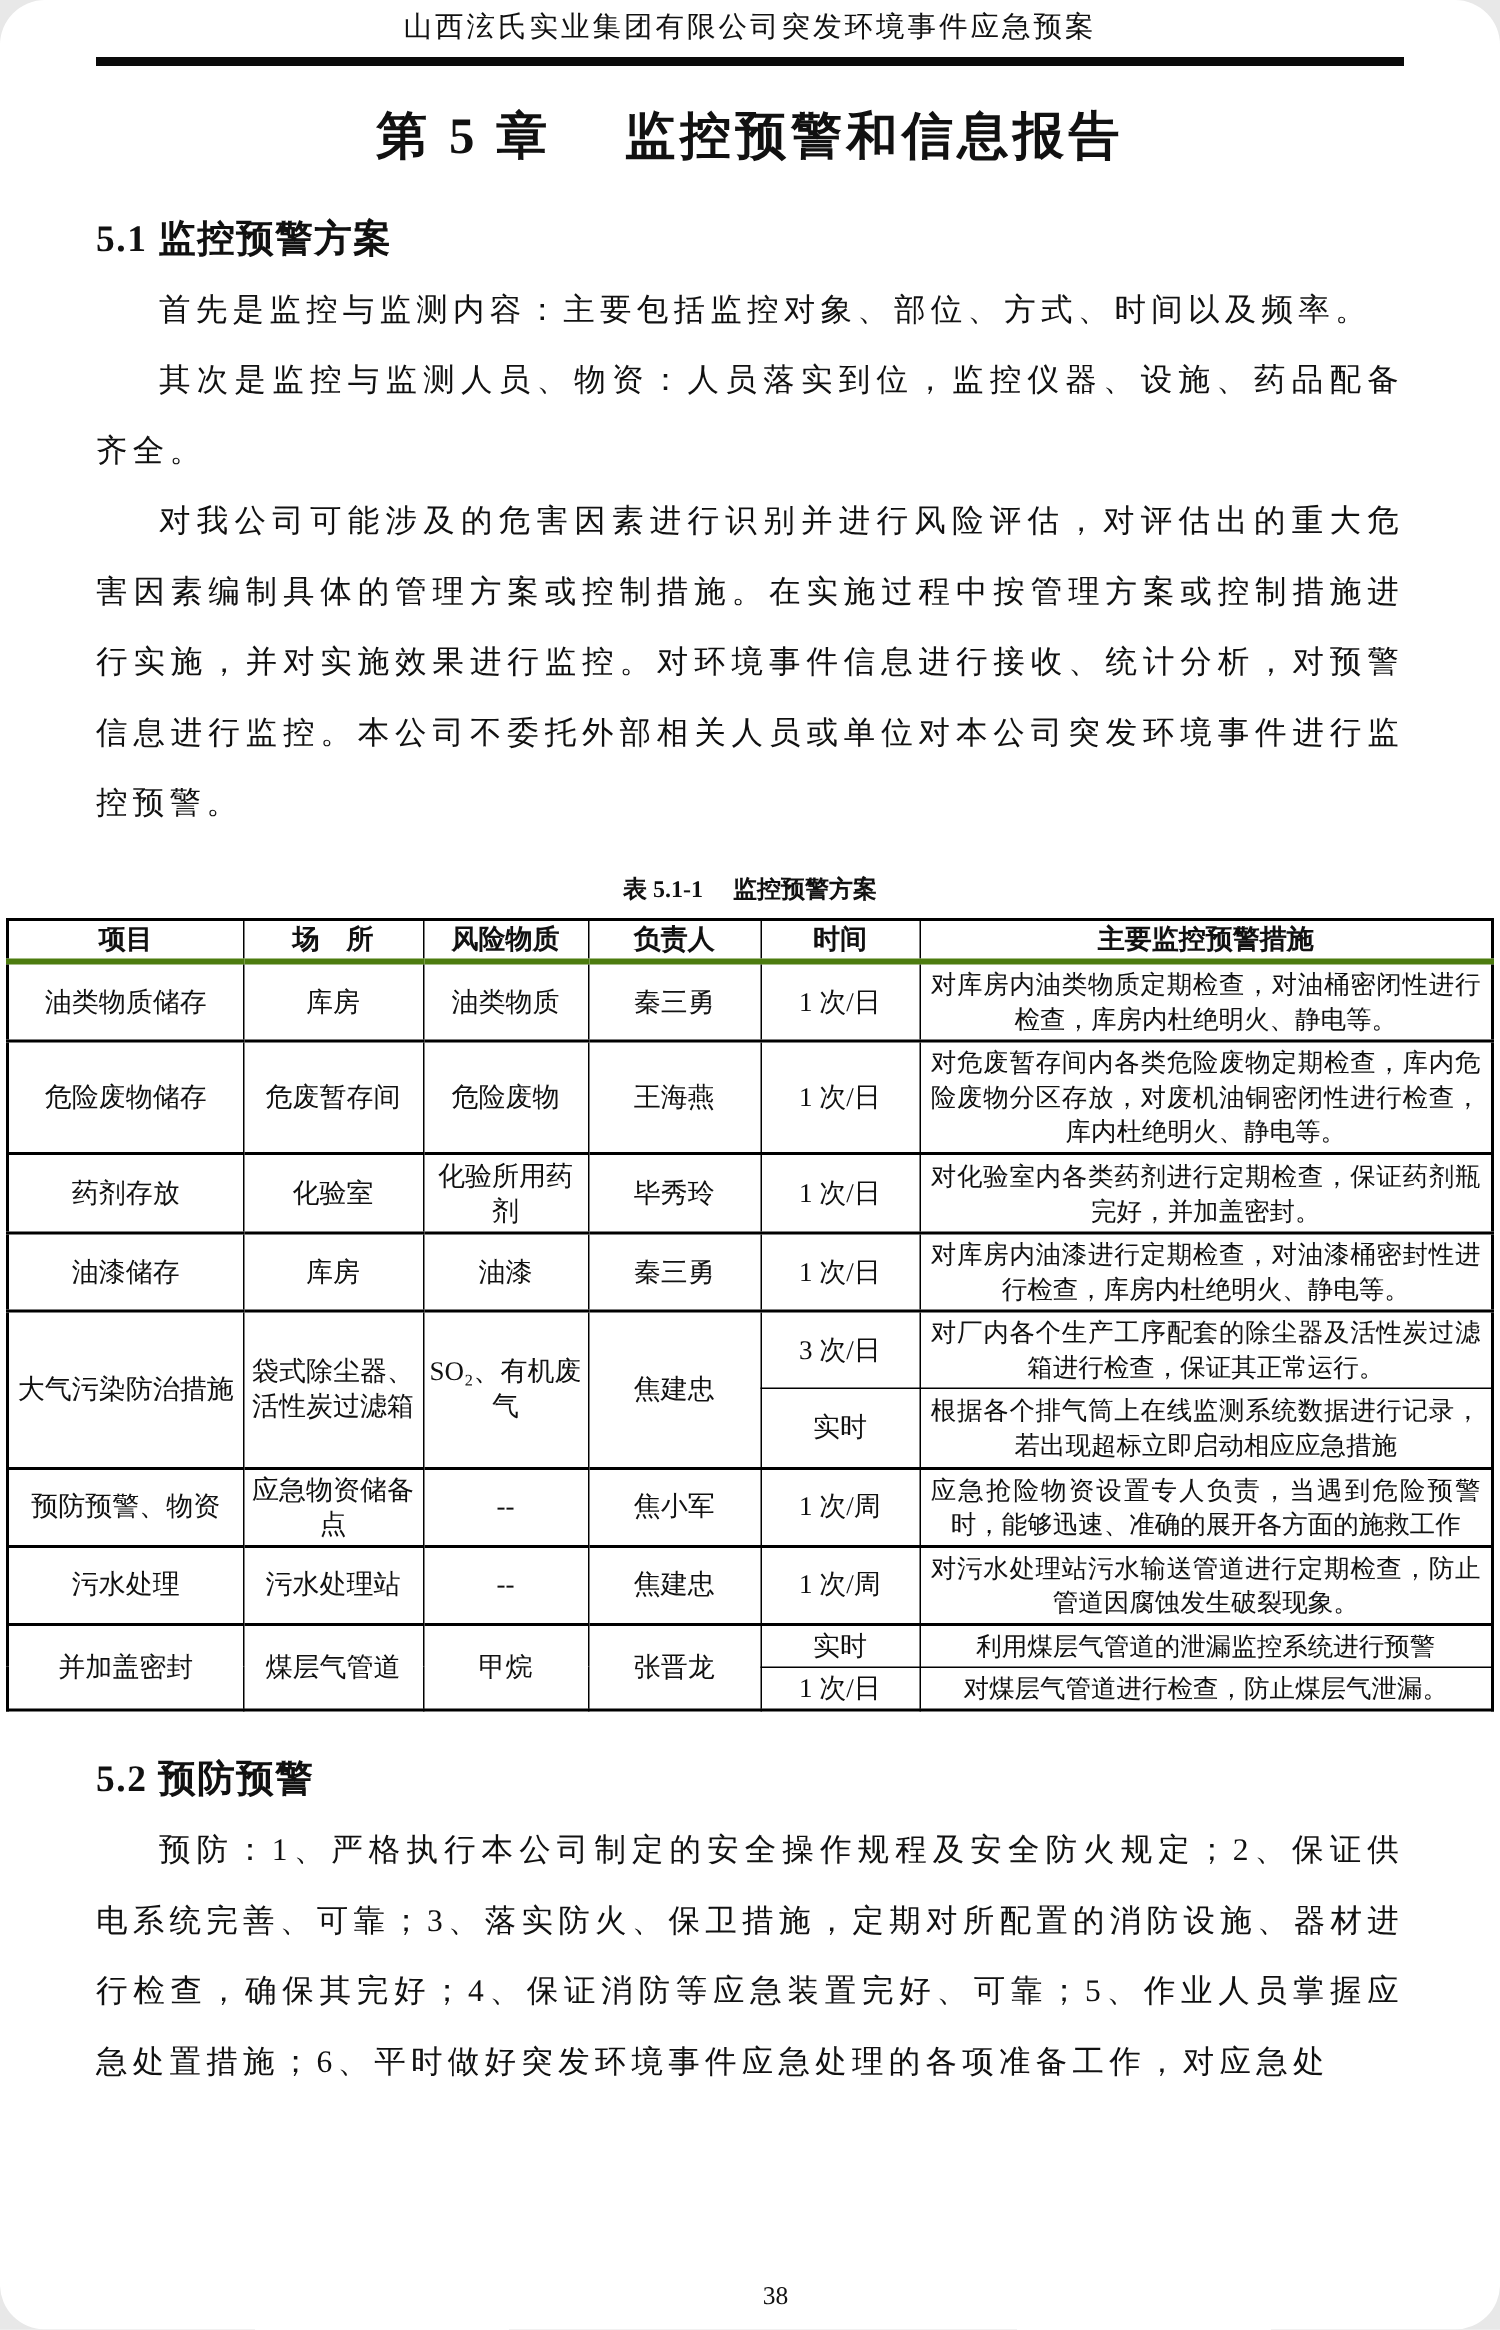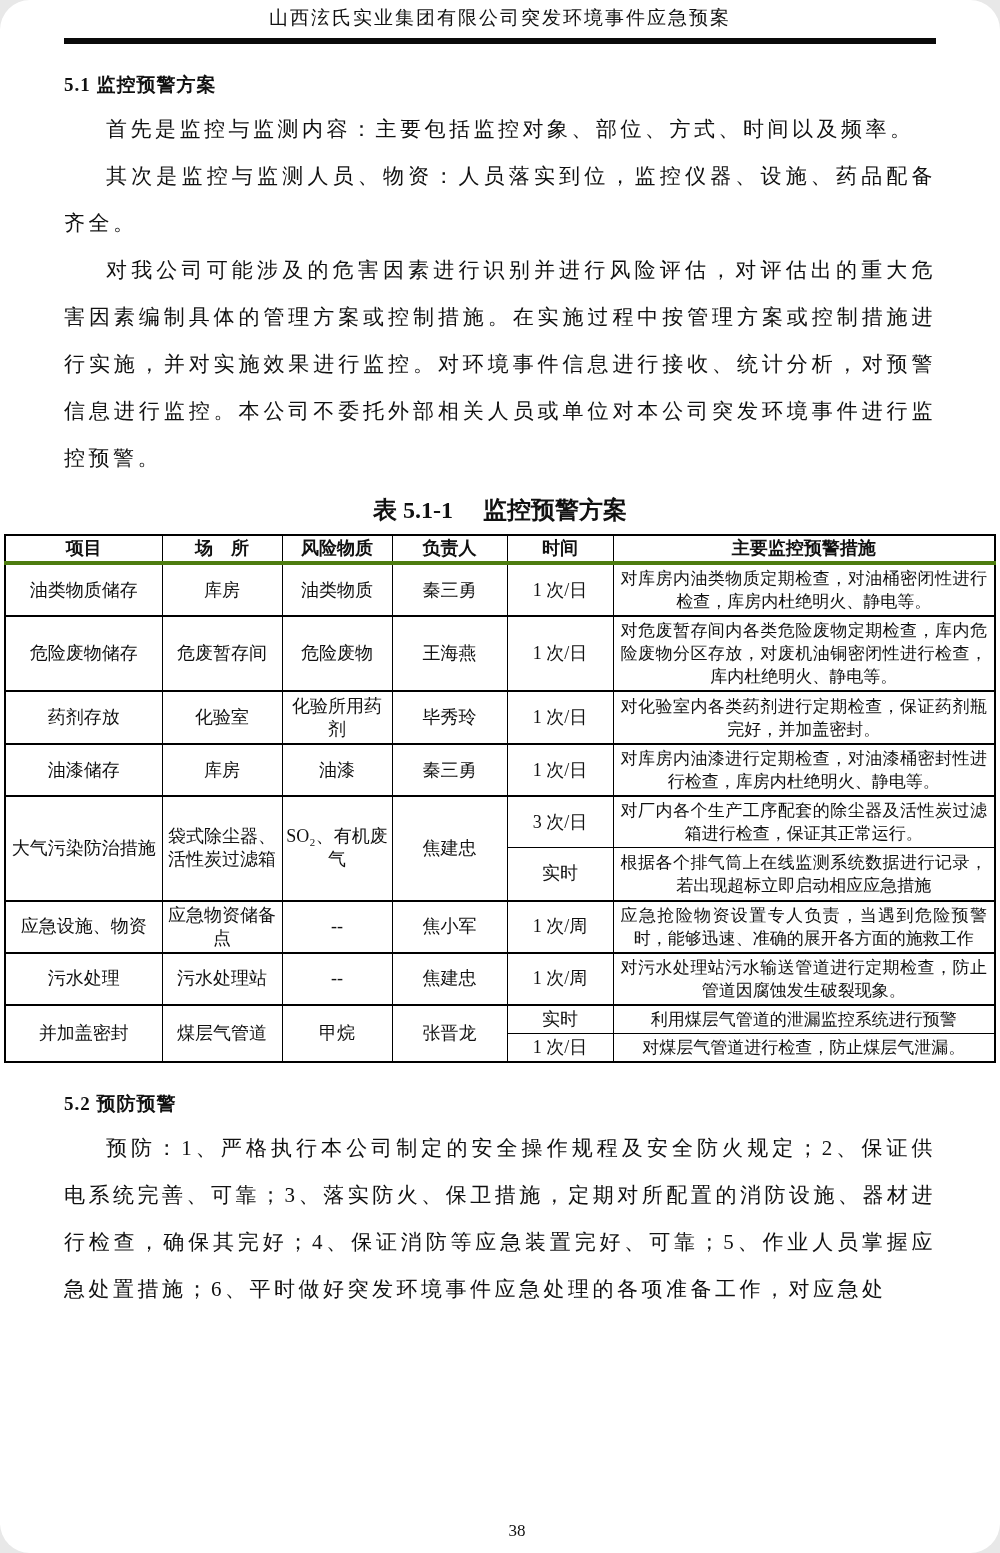--- a/index.html
+++ b/index.html
@@ -27,36 +27,36 @@
   }
   .chapter-title {
     margin-top: 24px;
     text-align: center;
     font-size: 34px;
     font-weight: bold;
     letter-spacing: 3px;
   }
   .section-heading {
     margin: 28px 64px 0 64px;
-    font-size: 19px;
+    font-size: 25px;
     font-weight: bold;
     letter-spacing: 1px;
   }
   .body-text {
     margin: 8px 64px 0 64px;
     font-size: 21px;
     line-height: 47px;
     letter-spacing: 3.5px;
     text-align: justify;
   }
   .body-text p { text-indent: 2em; }
   .table-caption {
-    margin-top: 12px;
-    text-align: center;
-    font-size: 24px;
+    margin-top: 24px;
+    text-align: center;
+    font-size: 16px;
     font-weight: bold;
   }
   table.monitor-table {
     margin: 8px auto 0 auto;
     width: 990px;
     border-collapse: collapse;
     table-layout: fixed;
     border: 2px solid #000;
     font-size: 18px;
   }
@@ -98,20 +98,21 @@
 <body>
 
 <div class="page">
 
   <div class="doc-header">
     <span>山西泫氏实业集团有限公司突发环境事件应急预案</span>
   </div>
 
   <div class="double-rule"></div>
 
+  <h1 class="chapter-title">第 5 章　 监控预警和信息报告</h1>
 
   <h2 class="section-heading">5.1 监控预警方案</h2>
 
   <div class="body-text">
     <p>首先是监控与监测内容：主要包括监控对象、部位、方式、时间以及频率。</p>
     <p>其次是监控与监测人员、物资：人员落实到位，监控仪器、设施、药品配备齐全。</p>
     <p>对我公司可能涉及的危害因素进行识别并进行风险评估，对评估出的重大危害因素编制具体的管理方案或控制措施。在实施过程中按管理方案或控制措施进行实施，并对实施效果进行监控。对环境事件信息进行接收、统计分析，对预警信息进行监控。本公司不委托外部相关人员或单位对本公司突发环境事件进行监控预警。</p>
   </div>
 
   <div class="table-caption">表 5.1-1　 监控预警方案</div>
@@ -174,21 +175,21 @@
         <td rowspan="2">SO₂、有机废气</td>
         <td rowspan="2">焦建忠</td>
         <td>3 次/日</td>
         <td class="measure">对厂内各个生产工序配套的除尘器及活性炭过滤箱进行检查，保证其正常运行。</td>
       </tr>
       <tr class="sub h-r4b">
         <td>实时</td>
         <td class="measure">根据各个排气筒上在线监测系统数据进行记录，若出现超标立即启动相应应急措施</td>
       </tr>
       <tr class="major h-r5">
-        <td>应急设施、物资</td>
+        <td>预防预警、物资</td>
         <td>应急物资储备点</td>
         <td>--</td>
         <td>焦小军</td>
         <td>1 次/周</td>
         <td class="measure">应急抢险物资设置专人负责，当遇到危险预警时，能够迅速、准确的展开各方面的施救工作</td>
       </tr>
       <tr class="major h-r6">
         <td>污水处理</td>
         <td>污水处理站</td>
         <td>--</td>

